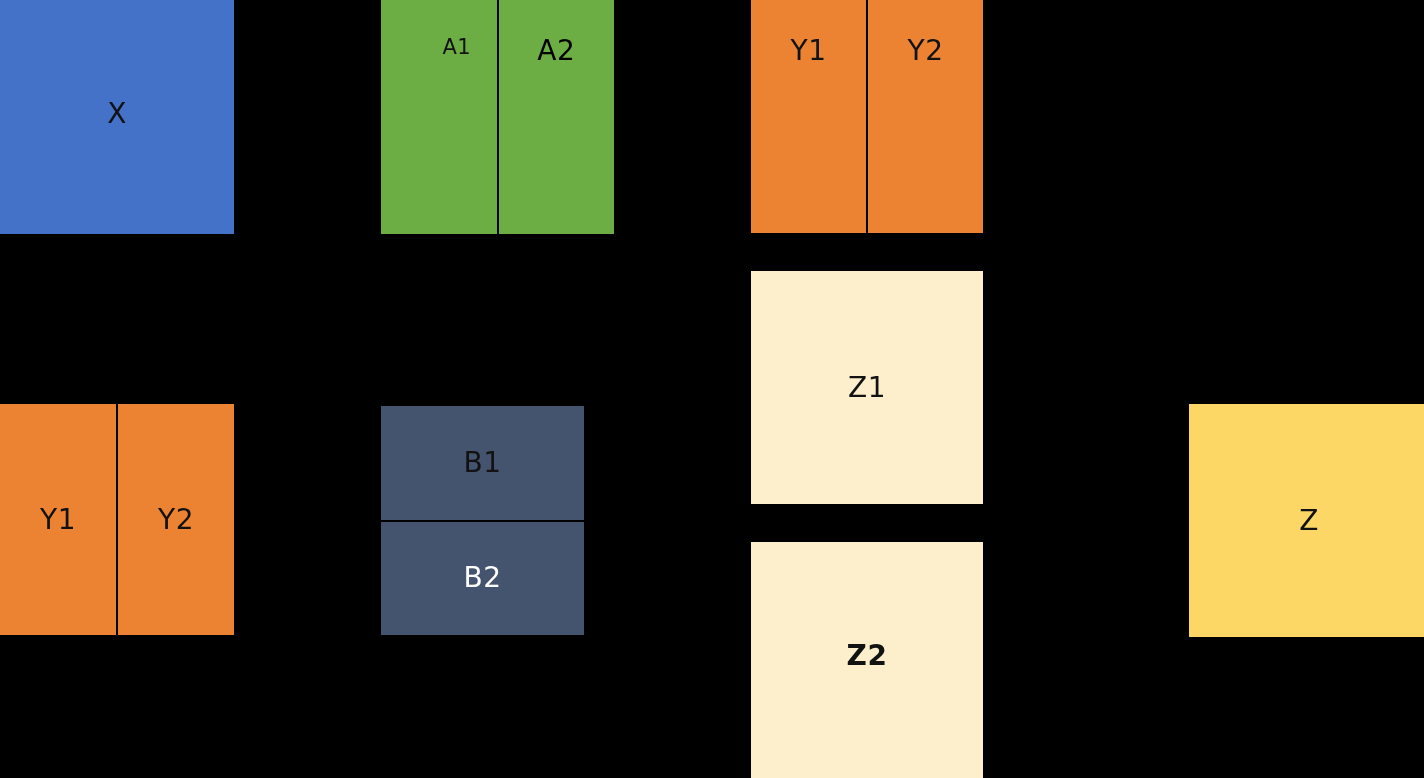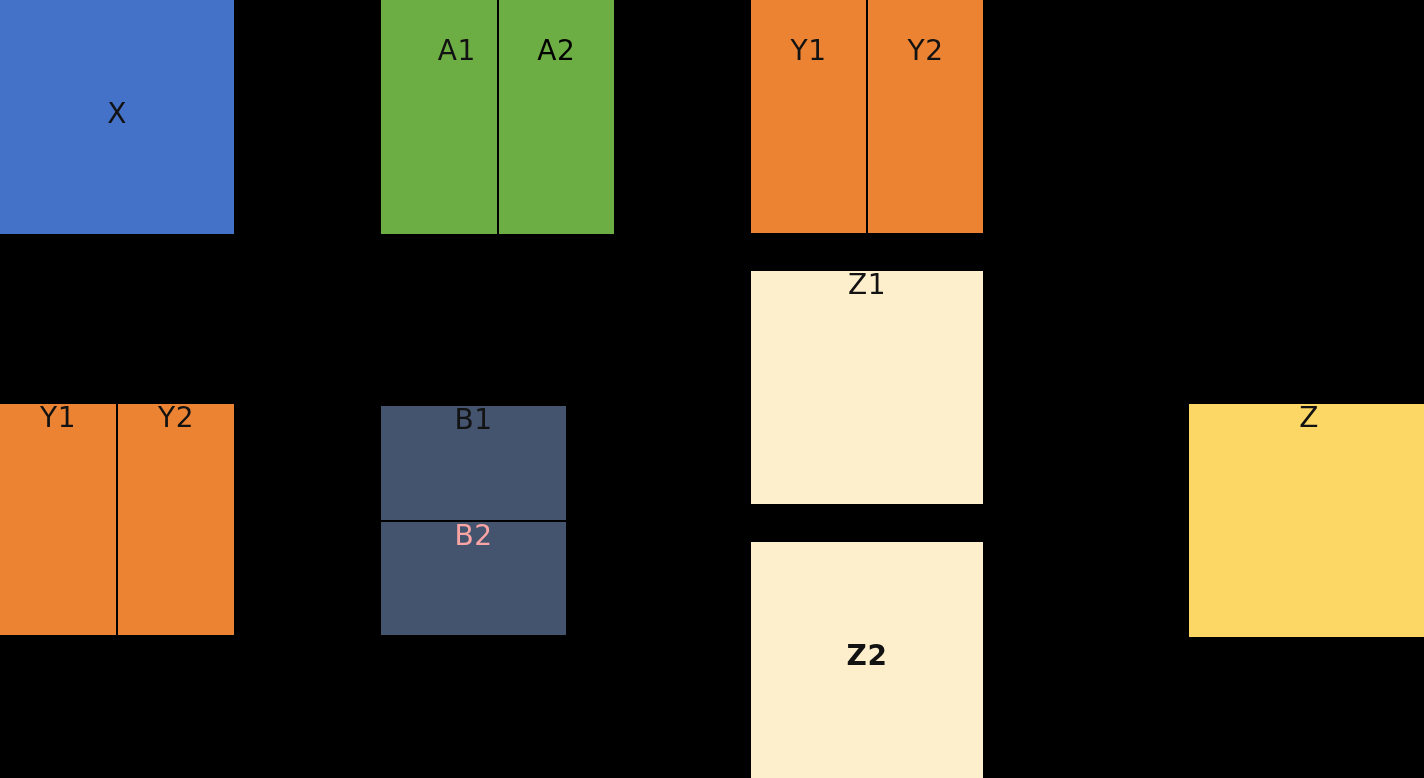--- a/index.html
+++ b/index.html
@@ -25,21 +25,21 @@
     box-sizing: border-box;
     display: flex;
     overflow: hidden;
   }
   .block.split-h { flex-direction: row; }
   .block.split-v { flex-direction: column; }
   .cell {
     position: relative;
     flex: 1 1 0;
     display: flex;
-    align-items: flex-start;
+    align-items: center;
     justify-content: center;
     box-sizing: border-box;
     overflow: hidden;
   }
   .divider-v {
     flex: 0 0 2px;
     background: #000000;
     align-self: stretch;
   }
   .divider-h {
@@ -61,21 +61,21 @@
 <body>
 
 <div id="canvas" style="width: 1424px; height: 778px; background: rgb(0, 0, 0);">
     <div class="block " style="left: 0px; top: -10px; width: 234px; height: 244px; background: rgb(68, 114, 200);">
       <div class="cell" style="align-items: flex-start;">
         <span class="label" style="color: rgb(18, 18, 18); font-size: 28px; margin-top: calc(53% - 14px);">X</span>
       </div>
     </div>
     <div class="block split-h" style="left: 381px; top: -10px; width: 233px; height: 244px; background: rgb(108, 173, 68);">
       <div class="cell" style="align-items: flex-start;">
-        <span class="label" style="color: rgb(18, 18, 18); font-size: 28px; margin-top: calc(53% - 14px); margin-left: 36px;">A1</span>
+        <span class="label" style="color: rgb(18, 18, 18); font-size: 21px; margin-top: calc(53% - 14px); margin-left: 36px;">A1</span>
       </div>
       <div class="divider-v" style="background: rgb(0, 0, 0);"></div>
       <div class="cell" style="align-items: flex-start;">
         <span class="label" style="color: #000000; font-size: 28px; margin-top: calc(53% - 14px);">A2</span>
       </div>
     </div>
     <div class="block split-h" style="left: 751px; top: -10px; width: 232px; height: 243px; background: rgb(236, 131, 50);">
       <div class="cell" style="align-items: flex-start;">
         <span class="label" style="color: rgb(18, 18, 18); font-size: 28px; margin-top: calc(53% - 14px);">Y1</span>
       </div>
@@ -91,27 +91,27 @@
     </div>
     <div class="block split-h" style="left: 0px; top: 404px; width: 234px; height: 231px; background: rgb(236, 131, 50);">
       <div class="cell">
         <span class="label" style="color: rgb(18, 18, 18); font-size: 28px;">Y1</span>
       </div>
       <div class="divider-v" style="background: rgb(0, 0, 0);"></div>
       <div class="cell">
         <span class="label" style="color: rgb(18, 18, 18); font-size: 28px;">Y2</span>
       </div>
     </div>
-    <div class="block split-v" style="left: 381px; top: 406px; width: 185px; height: 229px; background: rgb(68, 83, 110);">
+    <div class="block split-v" style="left: 381px; top: 406px; width: 203px; height: 229px; background: rgb(68, 83, 110);">
       <div class="cell">
         <span class="label" style="color: rgb(18, 18, 18); font-size: 28px;">B1</span>
       </div>
       <div class="divider-h" style="background: rgb(0, 0, 0);"></div>
       <div class="cell">
-        <span class="label" style="color: #fca5a5; font-size: 28px;">B2</span>
+        <span class="label" style="color: #ffffff; font-size: 28px;">B2</span>
       </div>
     </div>
     <div class="block " style="left: 1189px; top: 404px; width: 240px; height: 233px; background: rgb(253, 215, 102);">
       <div class="cell">
         <span class="label" style="color: rgb(18, 18, 18); font-size: 28px;">Z</span>
       </div>
     </div>
     <div class="block " style="left: 751px; top: 542px; width: 232px; height: 242px; background: rgb(253, 239, 204);">
       <div class="cell" style="align-items: flex-start;">
         <span class="label" style="color: rgb(18, 18, 18); font-size: 28px; margin-top: calc(49% - 14px); font-weight: bold;">Z2</span>

